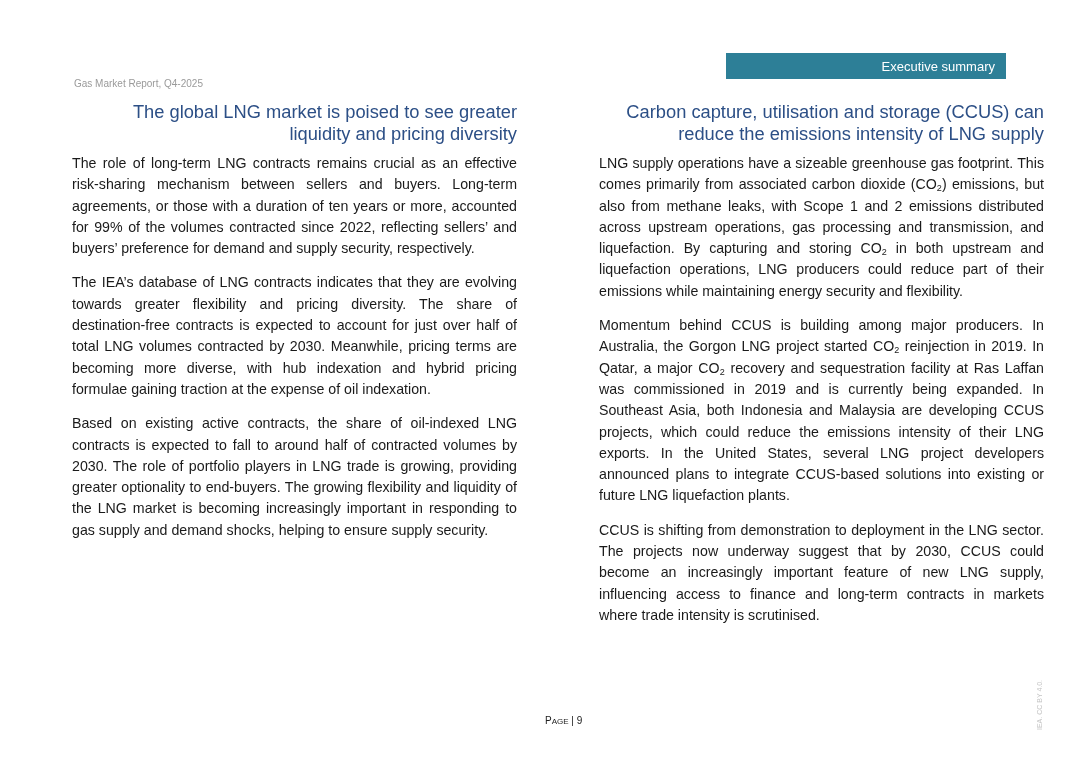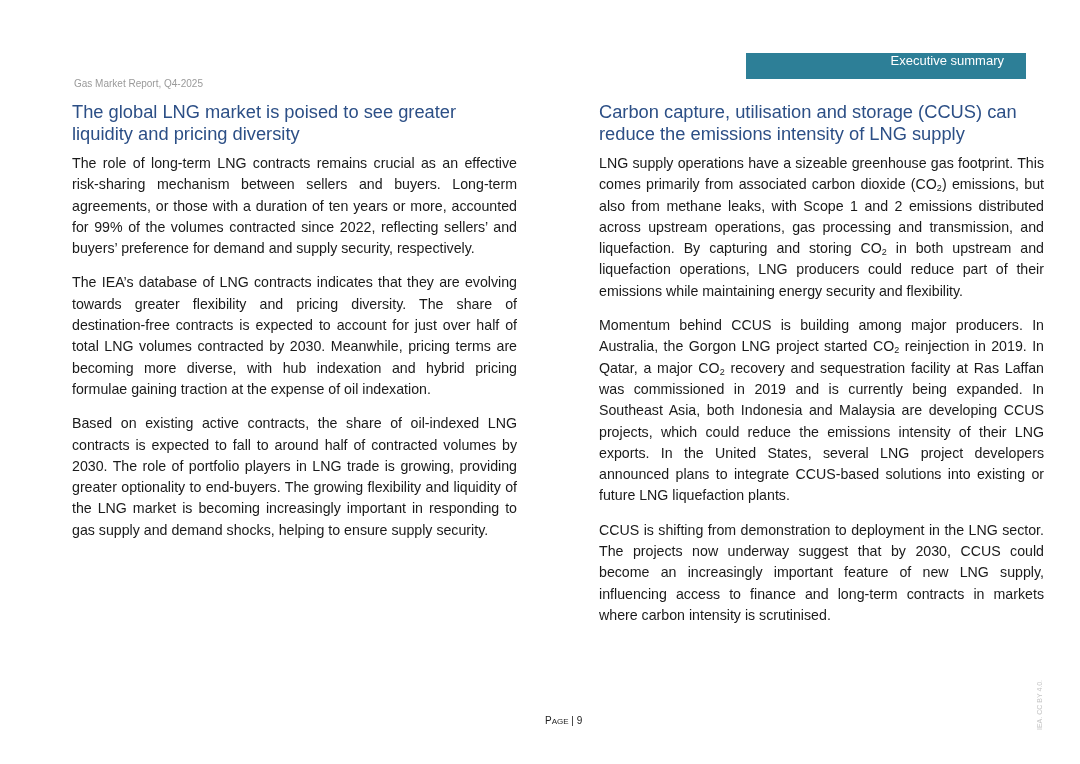--- a/index.html
+++ b/index.html
@@ -6,27 +6,27 @@
   body {
     width: 1080px; height: 764px; background: #ffffff; position: relative; overflow: hidden;
     font-family: "Liberation Sans", sans-serif; color: #1a1a1a;
   }
   .running-header {
     position: absolute; left: 74px; top: 66px; font-size: 10px; color: #9a9a9a; margin-top: 12px;
   }
   .section-tab {
     position: absolute; left: 726px; top: 53px; width: 280px; height: 26px;
     background: #2d7f97; color: #ffffff; font-size: 13px;
-    display: flex; justify-content: flex-end; padding-right: 22px; box-sizing: border-box; margin-left: 20px;
+    display: flex; align-items: center; justify-content: flex-end; padding-right: 11px; box-sizing: border-box;
   }
   .column { position: absolute; top: 101px; width: 445px; }
   .col-left { left: 72px; }
   .col-right { left: 563px; margin-left: 36px; }
   h2 {
-    margin: 0 0 8px 0; font-weight: normal; font-size: 18.3px; line-height: 22px; color: #2c4f86;
+    margin: 0 0 8px 0; font-weight: normal; font-size: 18.3px; line-height: 22px; color: #2c4f86; text-align: right;
   }
   p {
     margin: 0 0 13px 0; font-size: 14.2px; line-height: 21.3px; text-align: justify;
   }
   p b { font-weight: normal; }
   sub { font-size: 9px; vertical-align: -2px; line-height: 0; }
   .page-number {
     position: absolute; left: 522px; top: 715px; font-size: 10px; color: #222; margin-left: 23px;
   }
   .page-number .sc { font-size: 10px; }
@@ -48,18 +48,18 @@
   <h2>The global LNG market is poised to see greater liquidity and pricing diversity</h2>
   <p><b>The role of long-term LNG contracts remains crucial as an effective risk-sharing mechanism between sellers and buyers</b><span>. Long-term agreements, or those with a duration of ten years or more, accounted for 99% of the volumes contracted since 2022, reflecting sellers’ and buyers’ preference for demand and supply security, respectively.</span></p>
   <p><b>The IEA’s database of LNG contracts indicates that they are evolving towards greater flexibility and pricing diversity.</b><span> The share of destination-free contracts is expected to account for just over half of total LNG volumes contracted by 2030. Meanwhile, pricing terms are becoming more diverse, with hub indexation and hybrid pricing formulae gaining traction at the expense of oil indexation.</span></p>
   <p><span>Based on existing active contracts, the share of oil-indexed LNG contracts is expected to fall to around half of contracted volumes by 2030. The role of portfolio players in LNG trade is growing, providing greater optionality to end-buyers. The growing flexibility and liquidity of the LNG market is becoming increasingly important in responding to gas supply and demand shocks, helping to ensure supply security.</span></p>
 </div>
 
 <div class="column col-right">
   <h2>Carbon capture, utilisation and storage (CCUS) can reduce the emissions intensity of LNG supply</h2>
   <p><b>LNG supply operations have a sizeable greenhouse gas footprint</b><span>. This comes primarily from associated carbon dioxide (CO</span><sub>2</sub><span>) emissions, but also from methane leaks, with Scope 1 and 2 emissions distributed across upstream operations, gas processing and transmission, and liquefaction. By capturing and storing CO</span><sub>2</sub><span> in both upstream and liquefaction operations, LNG producers could reduce part of their emissions while maintaining energy security and flexibility.</span></p>
   <p><b>Momentum behind CCUS is building among major producers.</b><span> In Australia, the Gorgon LNG project started CO</span><sub>2</sub><span> reinjection in 2019. In Qatar, a major CO</span><sub>2</sub><span> recovery and sequestration facility at Ras Laffan was commissioned in 2019 and is currently being expanded. In Southeast Asia, both Indonesia and Malaysia are developing CCUS projects, which could reduce the emissions intensity of their LNG exports. In the United States, several LNG project developers announced plans to integrate CCUS-based solutions into existing or future LNG liquefaction plants.</span></p>
-  <p><b>CCUS is shifting from demonstration to deployment in the LNG sector.</b><span> The projects now underway suggest that by 2030, CCUS could become an increasingly important feature of new LNG supply, influencing access to finance and long-term contracts in markets where carbon intensity is scrutinised.</span></p>
+  <p><b>CCUS is shifting from demonstration to deployment in the LNG sector.</b><span> The projects now underway suggest that by 2030, CCUS could become an increasingly important feature of new LNG supply, influencing access to finance and long-term contracts in markets where trade intensity is scrutinised.</span></p>
 </div>
 
 <div class="page-number"><span class="sc">P</span><span class="sc-small">AGE</span><span> | </span><span>9</span></div>
 
 <div class="license">IEA. CC BY 4.0.</div>
 
 </body></html>

